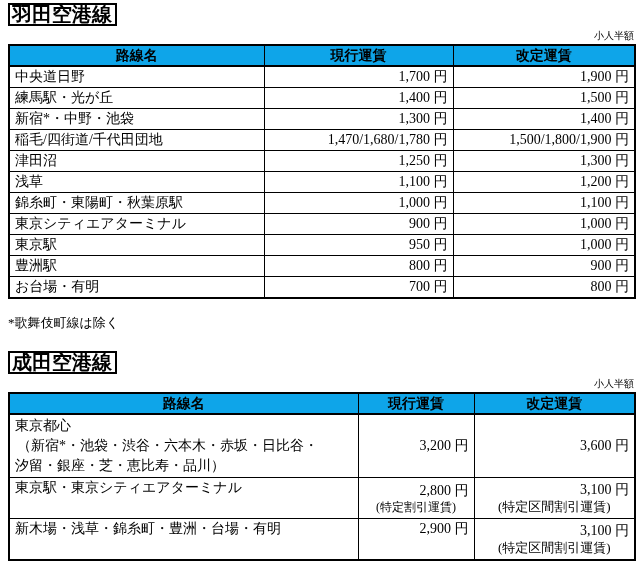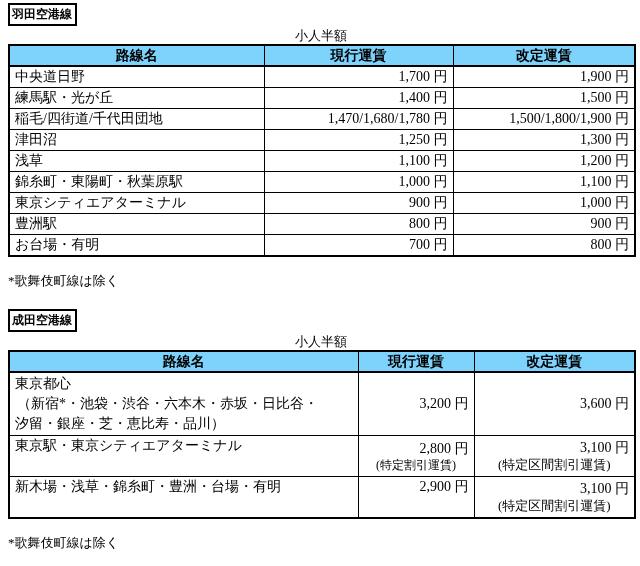--- a/index.html
+++ b/index.html
@@ -11,38 +11,38 @@
     overflow: hidden;
   }
   .doc { padding: 3px 6px 0 8px; }
 
   .section-title {
     display: inline-block;
     border: 2px solid #000;
     padding: 0 3px 1px 2px;
     font-family: "Liberation Sans", "DejaVu Sans", sans-serif;
     font-weight: bold;
-    font-size: 12px;
+    font-size: 20px;
     line-height: 18px;
   }
   .child-note {
     width: 626px;
-    text-align: center;
-    font-size: 13px;
+    text-align: right;
+    font-size: 10px;
     line-height: 14px;
     margin: 3px 0 1px 0;
   }
   table.fare-table {
     border-collapse: collapse;
     table-layout: fixed;
     width: 626px;
     border: 2px solid #000;
   }
   .fare-table th {
-    background: #7dd3fc;
+    background: #0ea5e9;
     font-family: "Liberation Sans", "DejaVu Sans", sans-serif;
     font-weight: bold;
     font-size: 14px;
     text-align: center;
     border: 1px solid #000;
     border-bottom: 2px solid #000;
     height: 19px;
     padding: 0;
   }
   .fare-table td {
@@ -109,20 +109,25 @@
           <td class="route-cell">中央道日野</td>
           <td class="fare-cell">1,700 円</td>
           <td class="fare-cell">1,900 円</td>
         </tr>
         <tr>
           <td class="route-cell">練馬駅・光が丘</td>
           <td class="fare-cell">1,400 円</td>
           <td class="fare-cell">1,500 円</td>
         </tr>
         <tr>
+          <td class="route-cell">新宿*・中野・池袋</td>
+          <td class="fare-cell">1,300 円</td>
+          <td class="fare-cell">1,400 円</td>
+        </tr>
+        <tr>
           <td class="route-cell">稲毛/四街道/千代田団地</td>
           <td class="fare-cell">1,470/1,680/1,780 円</td>
           <td class="fare-cell">1,500/1,800/1,900 円</td>
         </tr>
         <tr>
           <td class="route-cell">津田沼</td>
           <td class="fare-cell">1,250 円</td>
           <td class="fare-cell">1,300 円</td>
         </tr>
         <tr>
@@ -131,20 +136,25 @@
           <td class="fare-cell">1,200 円</td>
         </tr>
         <tr>
           <td class="route-cell">錦糸町・東陽町・秋葉原駅</td>
           <td class="fare-cell">1,000 円</td>
           <td class="fare-cell">1,100 円</td>
         </tr>
         <tr>
           <td class="route-cell">東京シティエアターミナル</td>
           <td class="fare-cell">900 円</td>
+          <td class="fare-cell">1,000 円</td>
+        </tr>
+        <tr>
+          <td class="route-cell">東京駅</td>
+          <td class="fare-cell">950 円</td>
           <td class="fare-cell">1,000 円</td>
         </tr>
         <tr>
           <td class="route-cell">豊洲駅</td>
           <td class="fare-cell">800 円</td>
           <td class="fare-cell">900 円</td>
         </tr>
         <tr>
           <td class="route-cell">お台場・有明</td>
           <td class="fare-cell">700 円</td>

